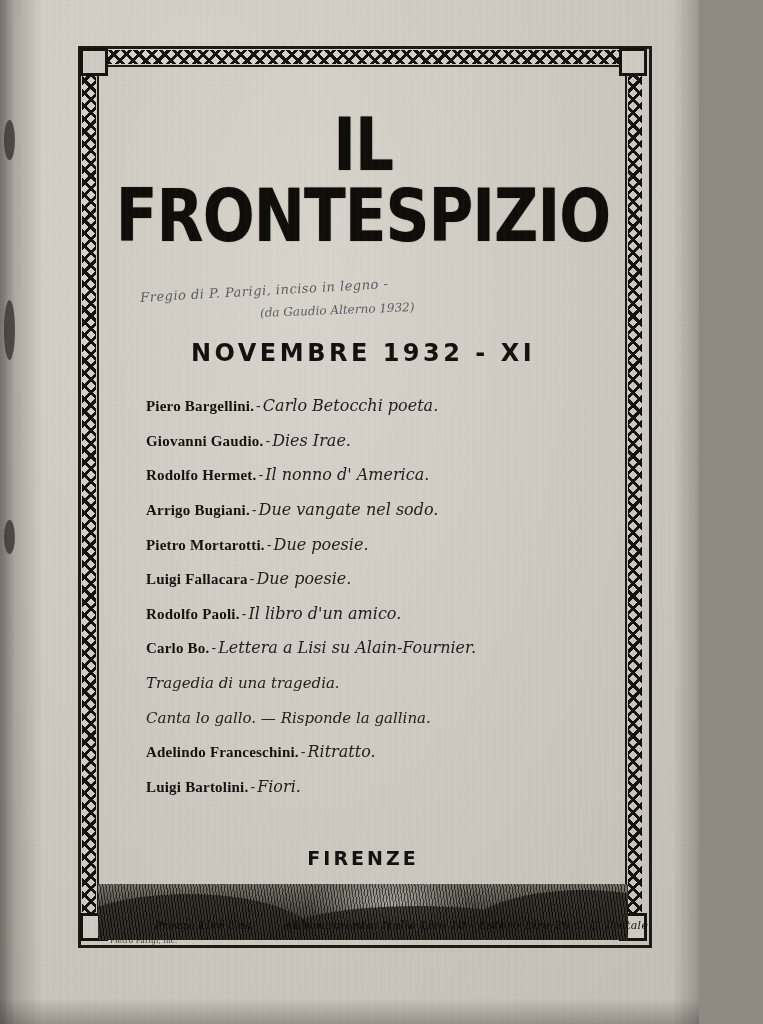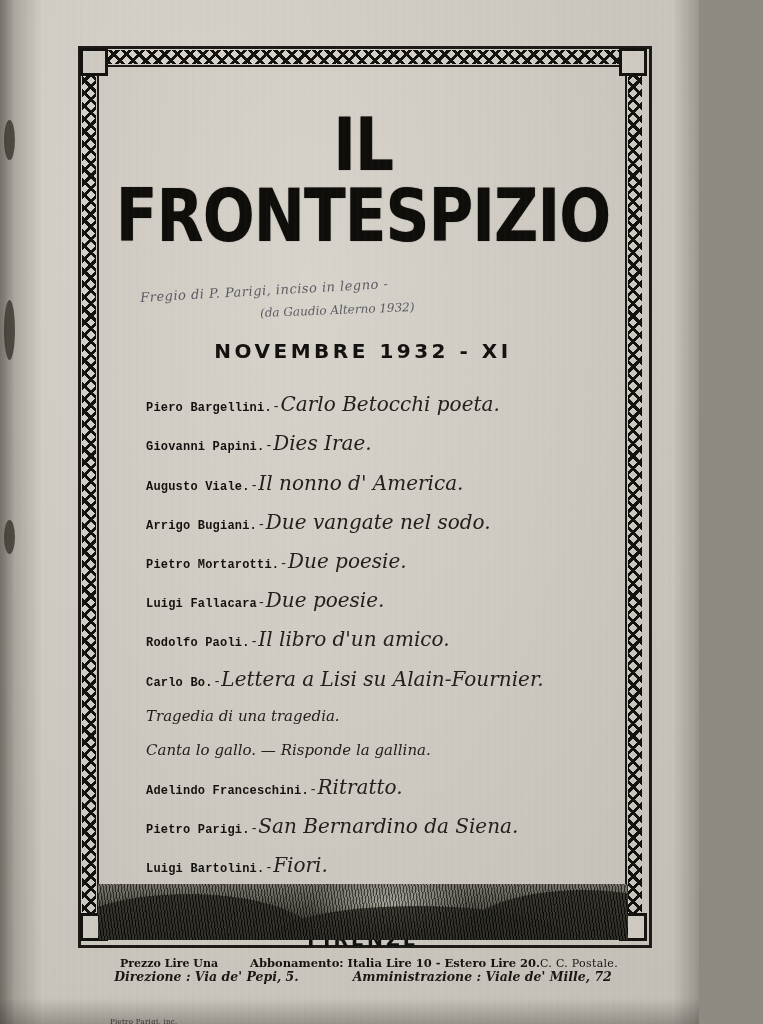--- a/index.html
+++ b/index.html
@@ -161,53 +161,53 @@
     top: 20px;
     transform: rotate(-2.2deg);
     font-size: 12px;
   }
 
   #issue-date {
     text-align: center;
     margin-top: 6px;
     font-family: "DejaVu Sans", sans-serif;
     font-weight: 700;
-    font-size: 20px;
+    font-size: 24px;
     letter-spacing: 3.5px;
     color: #141210;
   }
 
   #toc {
     margin-top: 30px;
     padding-left: 36px;
     padding-right: 18px;
   }
   .toc-row {
     margin-bottom: 17px;
     line-height: 1.1;
     white-space: nowrap;
   }
   .toc-author {
-    font-family: Liberation Mono, monospace;
-    font-weight: 700;
-    font-size: 12px;
+    font-family: Liberation Serif, serif;
+    font-weight: 700;
+    font-size: 15px;
     color: #141210;
     letter-spacing: .2px;
     text-align: center;
   }
   .toc-sep {
     font-family: "DejaVu Serif", serif;
     font-size: 14px;
     color: #2a2622;
     padding: 0 2px;
   }
   .toc-title {
     font-family: "DejaVu Serif", serif;
     font-style: italic;
-    font-size: 20px;
+    font-size: 16px;
     color: #24201c;
   }
   .toc-row.title-only .toc-title {
     font-size: 15px;
   }
 
   #imprint {
     margin-top: 52px;
     text-align: center;
     font-family: "DejaVu Sans", sans-serif;
@@ -268,29 +268,30 @@
     top: -10px;
     width: 160px;
     height: 60px;
     background: radial-gradient(ellipse, rgba(230,226,212,.55), rgba(0,0,0,0) 70%);
   }
 
   
   #footer {
     position: absolute;
     left: 86px;
-    top: 956px;
+    top: 918px;
     width: 566px;
     display: flex;
-    justify-content: center;
+    justify-content: flex-end;
     align-items: baseline;
     font-family: "DejaVu Serif", serif;
     font-weight: 700;
     font-size: 11px;
     color: #16140f;
+    font-style: italic;
   }
   #footer .mid { font-size: 11.5px; margin-left: 32px; }
   #footer .right { font-weight: 400; font-size: 11px; letter-spacing: .3px; }
 </style>
 </head>
 <body>
 
 <div id="page">
 
   <div id="binding"></div>
@@ -316,31 +317,30 @@
 
     <div id="handwriting">
       <span id="hw-line1">Fregio di P. Parigi, inciso in legno -</span>
       <span id="hw-line2">(da Gaudio Alterno 1932)</span>
     </div>
 
     <div id="issue-date">NOVEMBRE 1932 - XI</div>
 
     <div id="toc">
         <div class="toc-row"><span class="toc-author">Piero Bargellini.</span><span class="toc-sep">-</span><span class="toc-title">Carlo Betocchi poeta.</span></div>
-        <div class="toc-row"><span class="toc-author">Giovanni Papini.</span><span class="toc-sep">-</span><span class="toc-title">Dies Irae.</span></div>
-        <div class="toc-row"><span class="toc-author">Augusto Viale.</span><span class="toc-sep">-</span><span class="toc-title">Il nonno d' America.</span></div>
+        <div class="toc-row"><span class="toc-author">Giovanni Gaudio.</span><span class="toc-sep">-</span><span class="toc-title">Dies Irae.</span></div>
+        <div class="toc-row"><span class="toc-author">Rodolfo Hermet.</span><span class="toc-sep">-</span><span class="toc-title">Il nonno d' America.</span></div>
         <div class="toc-row"><span class="toc-author">Arrigo Bugiani.</span><span class="toc-sep">-</span><span class="toc-title">Due vangate nel sodo.</span></div>
         <div class="toc-row"><span class="toc-author">Pietro Mortarotti.</span><span class="toc-sep">-</span><span class="toc-title">Due poesie.</span></div>
         <div class="toc-row"><span class="toc-author">Luigi Fallacara</span><span class="toc-sep">-</span><span class="toc-title">Due poesie.</span></div>
         <div class="toc-row"><span class="toc-author">Rodolfo Paoli.</span><span class="toc-sep">-</span><span class="toc-title">Il libro d'un amico.</span></div>
         <div class="toc-row"><span class="toc-author">Carlo Bo.</span><span class="toc-sep">-</span><span class="toc-title">Lettera a Lisi su Alain-Fournier.</span></div>
         <div class="toc-row title-only"><span class="toc-title">Tragedia di una tragedia.</span></div>
         <div class="toc-row title-only"><span class="toc-title">Canta lo gallo. — Risponde la gallina.</span></div>
         <div class="toc-row"><span class="toc-author">Adelindo Franceschini.</span><span class="toc-sep">-</span><span class="toc-title">Ritratto.</span></div>
-        <div class="toc-row"><span class="toc-author">Pietro Parigi.</span><span class="toc-sep">-</span><span class="toc-title">San Bernardino da Siena.</span></div>
         <div class="toc-row"><span class="toc-author">Luigi Bartolini.</span><span class="toc-sep">-</span><span class="toc-title">Fiori.</span></div>
       </div>
 
     <div id="imprint">FIRENZE</div>
 
     <div id="offices">
       <span>Direzione : Via de' Pepi, 5.</span>
       <span>Amministrazione : Viale de' Mille, 72</span>
     </div>
 

